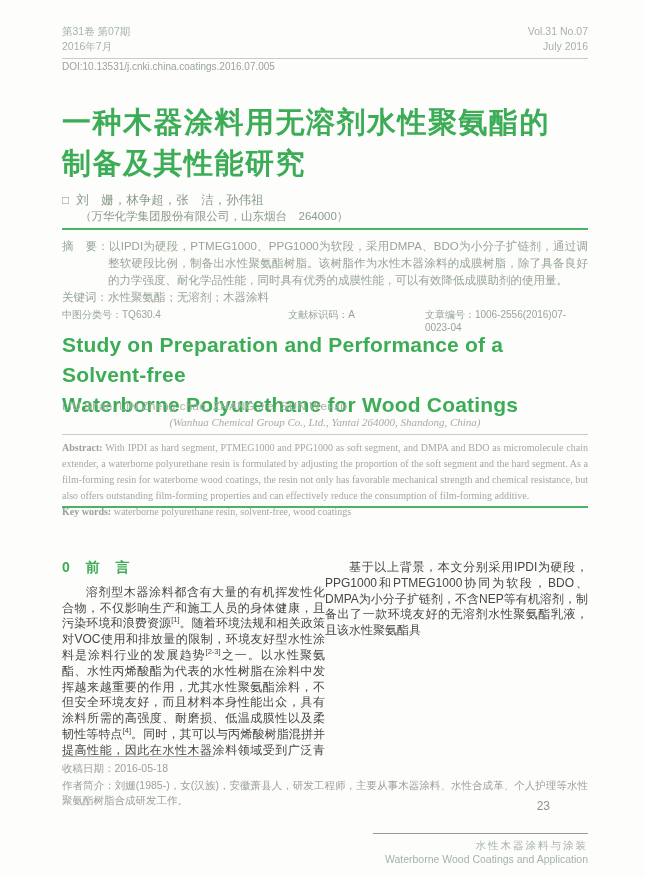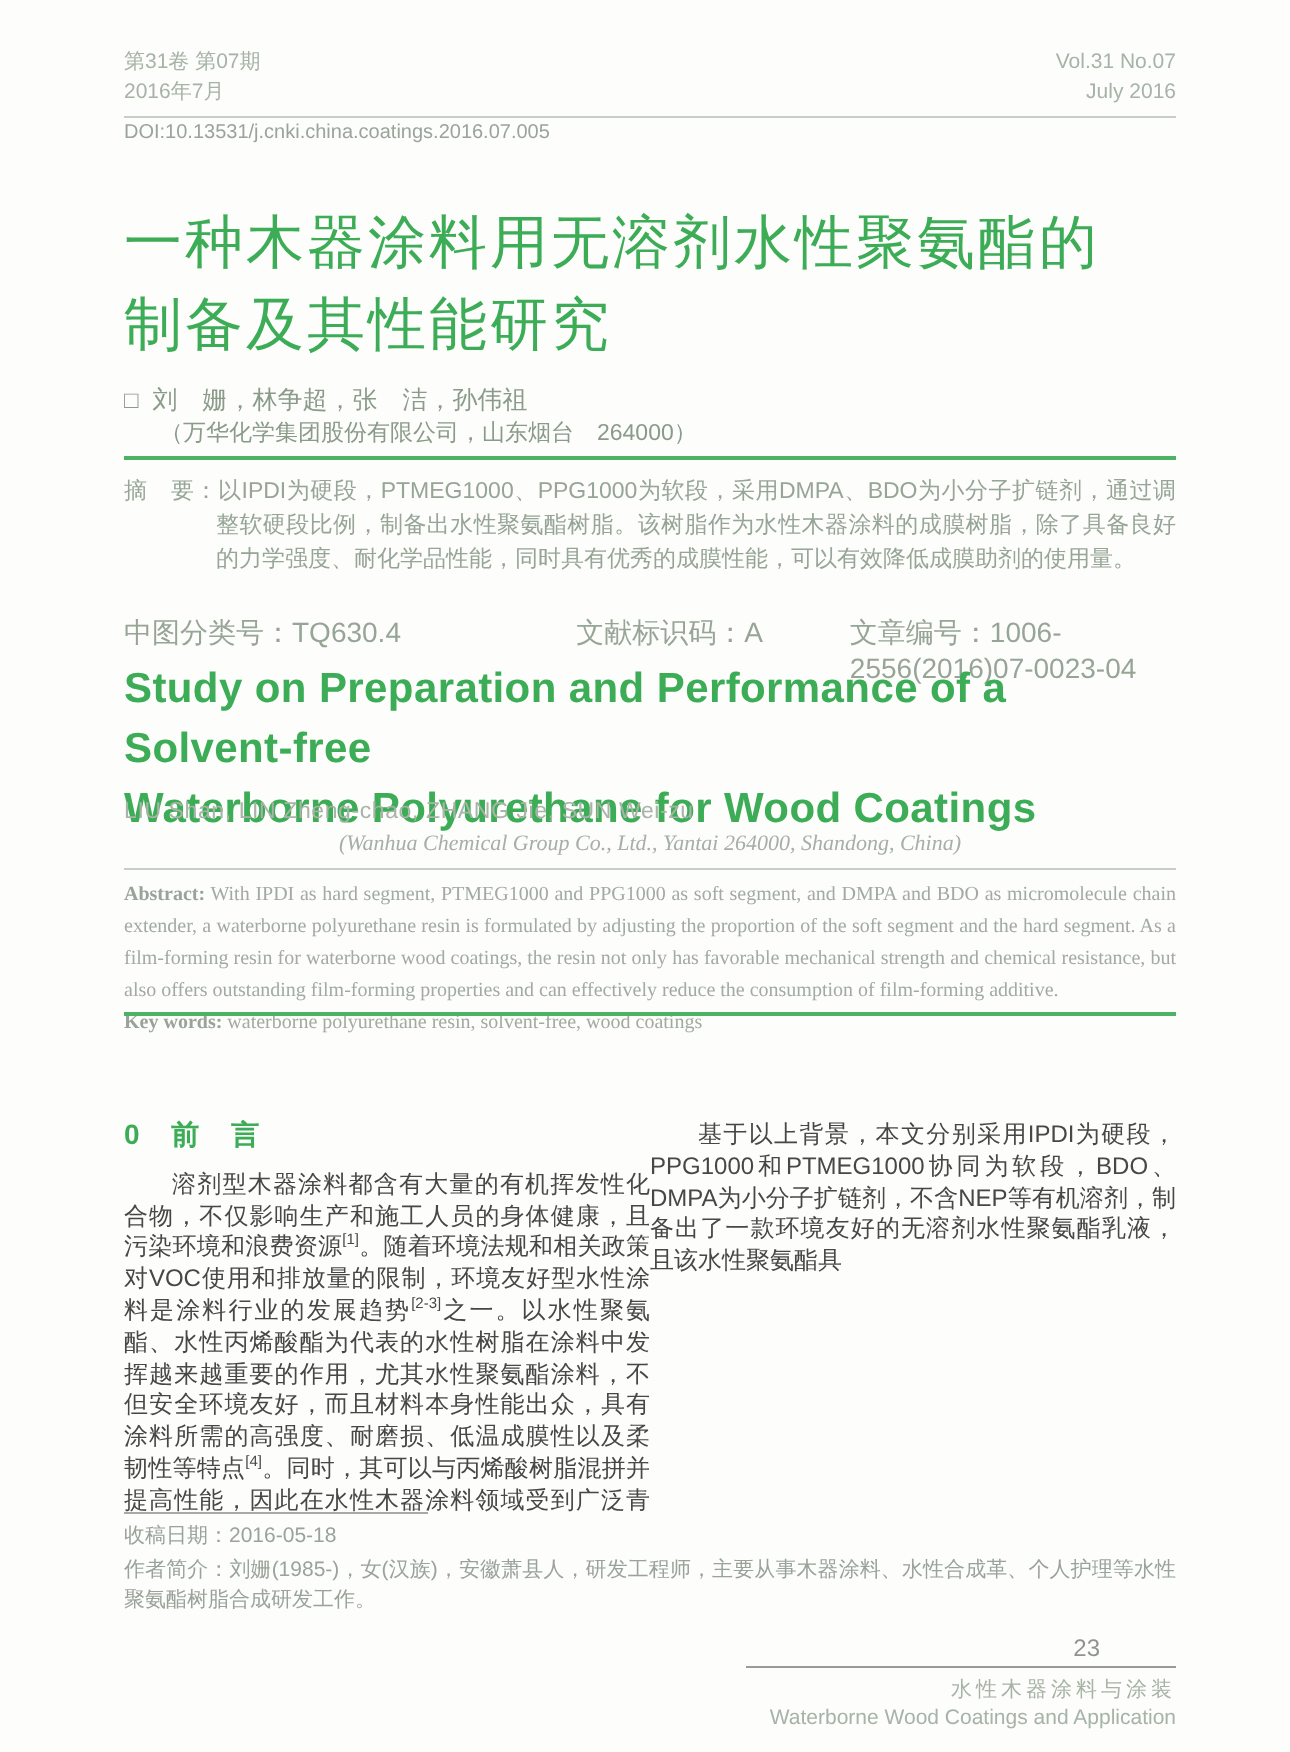--- a/index.html
+++ b/index.html
@@ -16,33 +16,33 @@
 
   
   .masthead{top:24px;display:flex;justify-content:space-between;
     font-size:10.5px;line-height:15px;color:#a6b3a6;gap:24px;}
   .mh-center{text-align:center;}
   .mh-right{text-align:right;}
   .mh-rule{top:58px;border-top:1px solid #c7cdc7;}
   .doi{top:61px;font-size:10px;color:#9aa49a;}
 
   
-  .title-cn{top:102px;margin:0;color:#3cad56;font-size:29px;font-weight:normal;
+  .title-cn{top:102px;margin:0;color:#3cad56;font-size:29px;font-weight:bold;
     line-height:41px;letter-spacing:1.5px;}
   .authors-cn{top:192px;font-size:12.5px;color:#8a9b8a;}
   .author-box{display:inline-block;margin-right:7px;font-size:12px;}
   .affil-cn{top:209px;font-size:11.5px;color:#8a9b8a;padding-left:18px;}
   .rule-green{border-top:2.5px solid #4cb365;}
   .rg1{top:228px;}
 
   
   .abstract-cn{top:238px;font-size:11.5px;line-height:17px;color:#97a597;
     text-align:justify;padding-left:46px;text-indent:-46px;margin:0;}
   .keywords-cn{top:290px;font-size:11.5px;color:#97a597;}
-  .class-row{top:308px;display:flex;font-size:14px;color:#97a597;}
+  .class-row{top:308px;display:flex;font-size:10px;color:#97a597;}
   .class-row span:nth-child(1){flex:0 0 43%;}
   .class-row span:nth-child(2){flex:0 0 26%;}
   .class-row span:nth-child(3){flex:1;}
 
   
   .title-en{top:330px;margin:0;color:#3cad56;font-size:21px;font-weight:bold;
     line-height:30px;letter-spacing:0.2px;}
   .authors-en{top:400px;font-size:11.5px;color:#a9b3a9;letter-spacing:0.3px;}
   .affil-en{top:416px;font-family:"Liberation Serif",serif;font-style:italic;
     font-size:11px;color:#a6aea6;text-align:center;}
@@ -62,21 +62,21 @@
   .body-p sup{font-size:7.5px;line-height:0;}
 
   
   .footnote{top:756px;font-size:10.5px;line-height:15px;color:#9aa39a;}
   .fn-rule{width:152px;border-top:1px solid #a8a8a8;margin-bottom:4px;}
   .fn-bio{margin-top:2px;text-align:justify;}
 
   
   .footer{position:absolute;right:57px;bottom:10px;width:215px;text-align:right;
     font-size:10.5px;line-height:14px;color:#a6b3a6;}
-  .page-num{font-size:12px;color:#8e948e;padding-right:38px;margin-bottom:2px;}
+  .page-num{font-size:12px;color:#8e948e;padding-right:38px;margin-bottom:20px;}
   .pn-rule{border-top:1px solid #9a9a9a;margin-bottom:4px;}
   .footer-cn{letter-spacing:2px;}
 </style>
 </head>
 <body>
 
 <div class="page">
 
   <div class="abs masthead">
     <div class="mh-left">
@@ -99,20 +99,23 @@
   <div class="abs authors-cn">
     <span class="author-box">□</span><span>刘　姗，林争超，张　洁，孙伟祖</span>
   </div>
   <div class="abs affil-cn">（万华化学集团股份有限公司，山东烟台　264000）</div>
 
   <div class="abs rule-green rg1"></div>
 
   <p class="abs abstract-cn">
     <span>摘　要：</span><span>以IPDI为硬段，PTMEG1000、PPG1000为软段，采用DMPA、BDO为小分子扩链剂，通过调整软硬段比例，制备出水性聚氨酯树脂。该树脂作为水性木器涂料的成膜树脂，除了具备良好的力学强度、耐化学品性能，同时具有优秀的成膜性能，可以有效降低成膜助剂的使用量。</span>
   </p>
+  <div class="abs keywords-cn">
+    <span>关键词：</span><span>水性聚氨酯；无溶剂；木器涂料</span>
+  </div>
   <div class="abs class-row">
     <span>中图分类号：TQ630.4</span>
     <span>文献标识码：A</span>
     <span>文章编号：1006-2556(2016)07-0023-04</span>
   </div>
 
   <h2 class="abs title-en">
     <span>Study on Preparation and Performance of a Solvent-free</span><br>
     <span>Waterborne Polyurethane for Wood Coatings</span>
   </h2>

